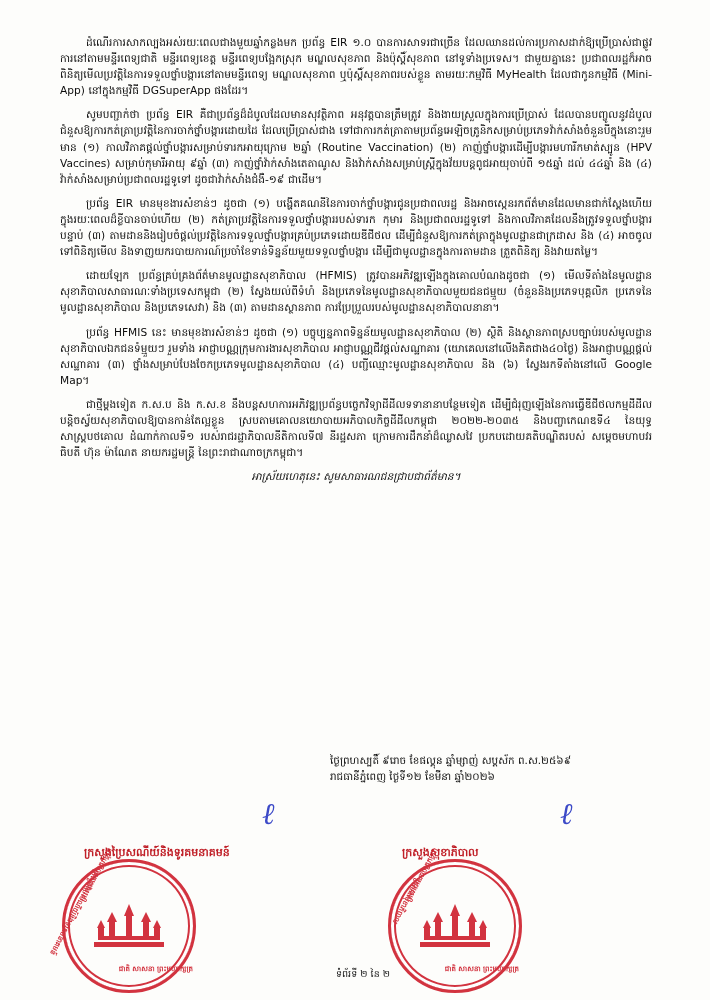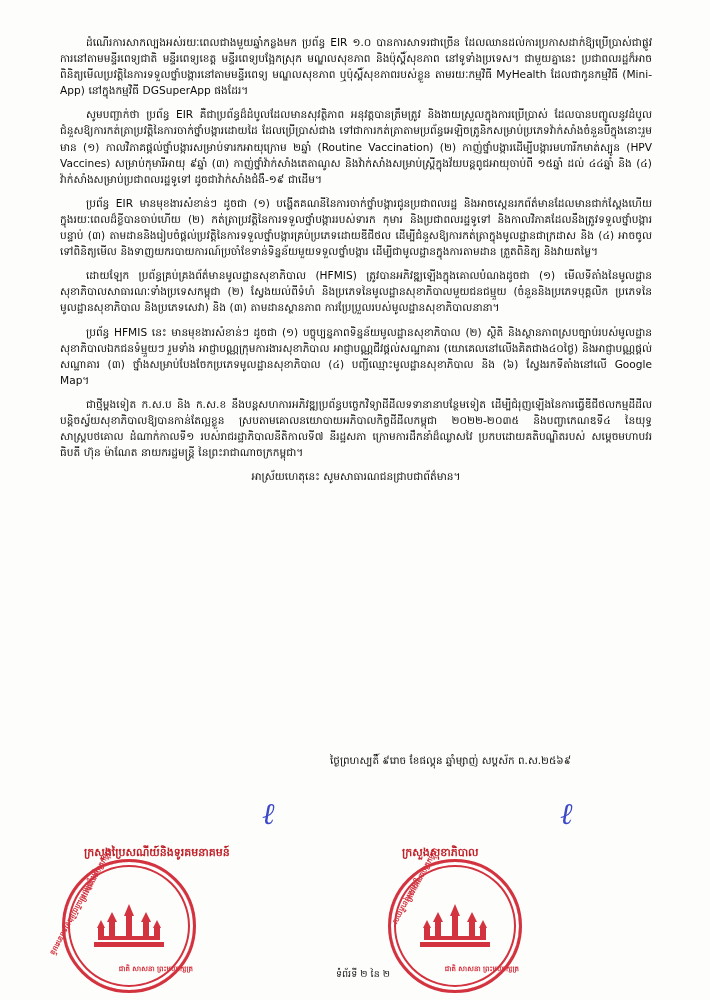--- a/index.html
+++ b/index.html
@@ -37,20 +37,21 @@
     text-justify: inter-word;
     text-indent: 26px;
     word-spacing: 0.3px;
   }
   .closing-line {
     margin: 6px 0 12px 0;
     font-size: 10.6px;
     line-height: 16.1px;
     text-align: center;
     text-indent: 0;
+    font-style: italic;
   }
   .sign-block {
     position: absolute;
     left: 330px;
     top: 752px;
     width: 330px;
     text-align: left;
     font-size: 10.4px;
     line-height: 16px;
   }
@@ -150,20 +151,21 @@
     <p class="para">សូមបញ្ជាក់ថា ប្រព័ន្ធ EIR គឺជាប្រព័ន្ធដ៏ដំបូលដែលមានសុវត្ថិភាព អនុវត្តបានត្រឹមត្រូវ និងងាយស្រួលក្នុងការប្រើប្រាស់ ដែលបានបញ្ចូលនូវដំបូលជំនួសឱ្យការកត់ត្រាប្រវត្តិនៃការចាក់ថ្នាំបង្ការដោយដៃ ដែលប្រើប្រាស់ជាង ទៅជាការកត់ត្រាតាមប្រព័ន្ធអេឡិចត្រូនិកសម្រាប់ប្រភេទវ៉ាក់សាំងចំនួនបីក្នុងនោះរួមមាន (១) កាលវិភាគផ្តល់ថ្នាំបង្ការសម្រាប់ទារកអាយុក្រោម ២ឆ្នាំ (Routine Vaccination) (២) កាញ់ថ្នាំបង្ការដើម្បីបង្ការមហារីកមាត់ស្បូន (HPV Vaccines) សម្រាប់កុមារីអាយុ ៩ឆ្នាំ (៣) កាញ់ថ្នាំវ៉ាក់សាំងតេតាណូស និងវ៉ាក់សាំងសម្រាប់ស្ត្រីក្នុងវ័យបន្តពូជអាយុចាប់ពី ១៥ឆ្នាំ ដល់ ៤៤ឆ្នាំ និង (៤) វ៉ាក់សាំងសម្រាប់ប្រជាពលរដ្ឋទូទៅ ដូចជាវ៉ាក់សាំងជំងឺ-១៩ ជាដើម។</p>
     <p class="para">ប្រព័ន្ធ EIR មានមុខងារសំខាន់ៗ ដូចជា (១) បង្ហើតគណនីនៃការចាក់ថ្នាំបង្ការជូនប្រជាពលរដ្ឋ និងអាចស្កេនរកព័ត៌មានដែលមានជាក់ស្តែងហើយក្នុងរយៈពេលដ៏ខ្លីបានចាប់ហើយ (២) កត់ត្រាប្រវត្តិនៃការទទួលថ្នាំបង្ការរបស់ទារក កុមារ និងប្រជាពលរដ្ឋទូទៅ និងកាលវិភាគដែលនឹងត្រូវទទួលថ្នាំបង្ការបន្ទាប់ (៣) តាមដាននិងរៀបចំផ្តល់ប្រវត្តិនៃការទទួលថ្នាំបង្ការគ្រប់ប្រភេទដោយឌីជីថល ដើម្បីជំនួសឱ្យការកត់ត្រាក្នុងមូលដ្ឋានជាក្រដាស និង (៤) អាចចូលទៅពិនិត្យមើល និងទាញយករបាយការណ៍ប្រចាំខែទាន់ទិន្នន័យមួយទទួលថ្នាំបង្ការ ដើម្បីជាមូលដ្ឋានក្នុងការតាមដាន ត្រួតពិនិត្យ និងវាយតម្លៃ។</p>
     <p class="para">ដោយឡែក ប្រព័ន្ធគ្រប់គ្រងព័ត៌មានមូលដ្ឋានសុខាភិបាល (HFMIS) ត្រូវបានអភិវឌ្ឍឡើងក្នុងគោលបំណងដូចជា (១) មើលទីតាំងនៃមូលដ្ឋានសុខាភិបាលសាធារណៈទាំងប្រទេសកម្ពុជា (២) ស្វែងយល់ពីទំហំ និងប្រភេទនៃមូលដ្ឋានសុខាភិបាលមួយជនជម្មួយ (ចំនួននិងប្រភេទបុគ្គលិក ប្រភេទនៃមូលដ្ឋានសុខាភិបាល និងប្រភេទសេវា) និង (៣) តាមដានស្ថានភាព ការប្រែប្រួលរបស់មូលដ្ឋានសុខាភិបាលនានា។</p>
     <p class="para">ប្រព័ន្ធ HFMIS នេះ មានមុខងារសំខាន់ៗ ដូចជា (១) បច្ចុប្បន្នភាពទិន្នន័យមូលដ្ឋានសុខាភិបាល (២) ស្ថិតិ និងស្ថានភាពស្របច្បាប់របស់មូលដ្ឋានសុខាភិបាលឯកជនទំម្មួយៗ រួមទាំង អាជ្ញាបណ្ណក្រុមការងារសុខាភិបាល អាជ្ញាបណ្ណជីវផ្តល់សណ្ឋាគារ (យោគេលនៅលើងគិតជាង៤០ថ្ងៃ) និងអាជ្ញាបណ្ណផ្តល់សណ្ឋាគារ (៣) ថ្នាំងសម្រាប់បែងចែកប្រភេទមូលដ្ឋានសុខាភិបាល (៤) បញ្ជីឈ្មោះមូលដ្ឋានសុខាភិបាល និង (៦) ស្វែងរកទីតាំងនៅលើ Google Map។</p>
     <p class="para">ជាថ្មីម្តងទៀត ក.ស.ប និង ក.ស.ខ នឹងបន្តសហការអភិវឌ្ឍប្រព័ន្ធបច្ចេកវិទ្យាដីដីលទទានានាបន្ថែមទៀត ដើម្បីជំរុញឡើងនៃការធ្វើឌីជីថលកម្មដីដីលបន្តិចស្វ័យសុខាភិបាលឱ្យបានកាន់តែល្អខ្លួន ស្របតាមគោលនយោបាយអភិបាលកិច្ចដីដីលកម្ពុជា ២០២២-២០៣៥ និងបញ្ចាកេណឌទី៤ នៃយុទ្ធសាស្ត្របថគោល ដំណាក់កាលទី១ របស់រាជរដ្ឋាភិបាលនីតិកាលទី៧ នីរដ្ឋសភា ក្រោមការដឹកនាំដ៏ឈ្លាសវៃ ប្រកបដោយគតិបណ្ឌិតរបស់ សម្តេចមហាបវរធិបតី ហ៊ុន ម៉ាណែត នាយករដ្ឋមន្ត្រី នៃព្រះរាជាណាចក្រកម្ពុជា។</p>
     <p class="closing-line">អាស្រ័យហេតុនេះ សូមសាធារណជនជ្រាបជាព័ត៌មាន។</p>
   </div>
 
   <div class="sign-block">
     <div class="l1">ថ្ងៃព្រហស្បតិ៍ ៩រោច ខែផល្គុន ឆ្នាំម្សាញ់ សប្តស័ក ព.ស.២៥៦៩</div>
+    <div class="l2">រាជធានីភ្នំពេញ ថ្ងៃទី១២ ខែមីនា ឆ្នាំ២០២៦</div>
   </div>
 
   <div class="stamp-row">
 
     <div class="ministry-label left">ក្រសួងប្រៃសណីយ៍និងទូរគមនាគមន៍</div>
     <div class="ministry-label right">ក្រសួងសុខាភិបាល</div>
 
     <div class="stamp left">
       <div class="ring-text">
         <span style="transform: rotate(-62deg) translate(0,-58px);">ព្រះរាជាណាចក្រកម្ពុជា</span>

